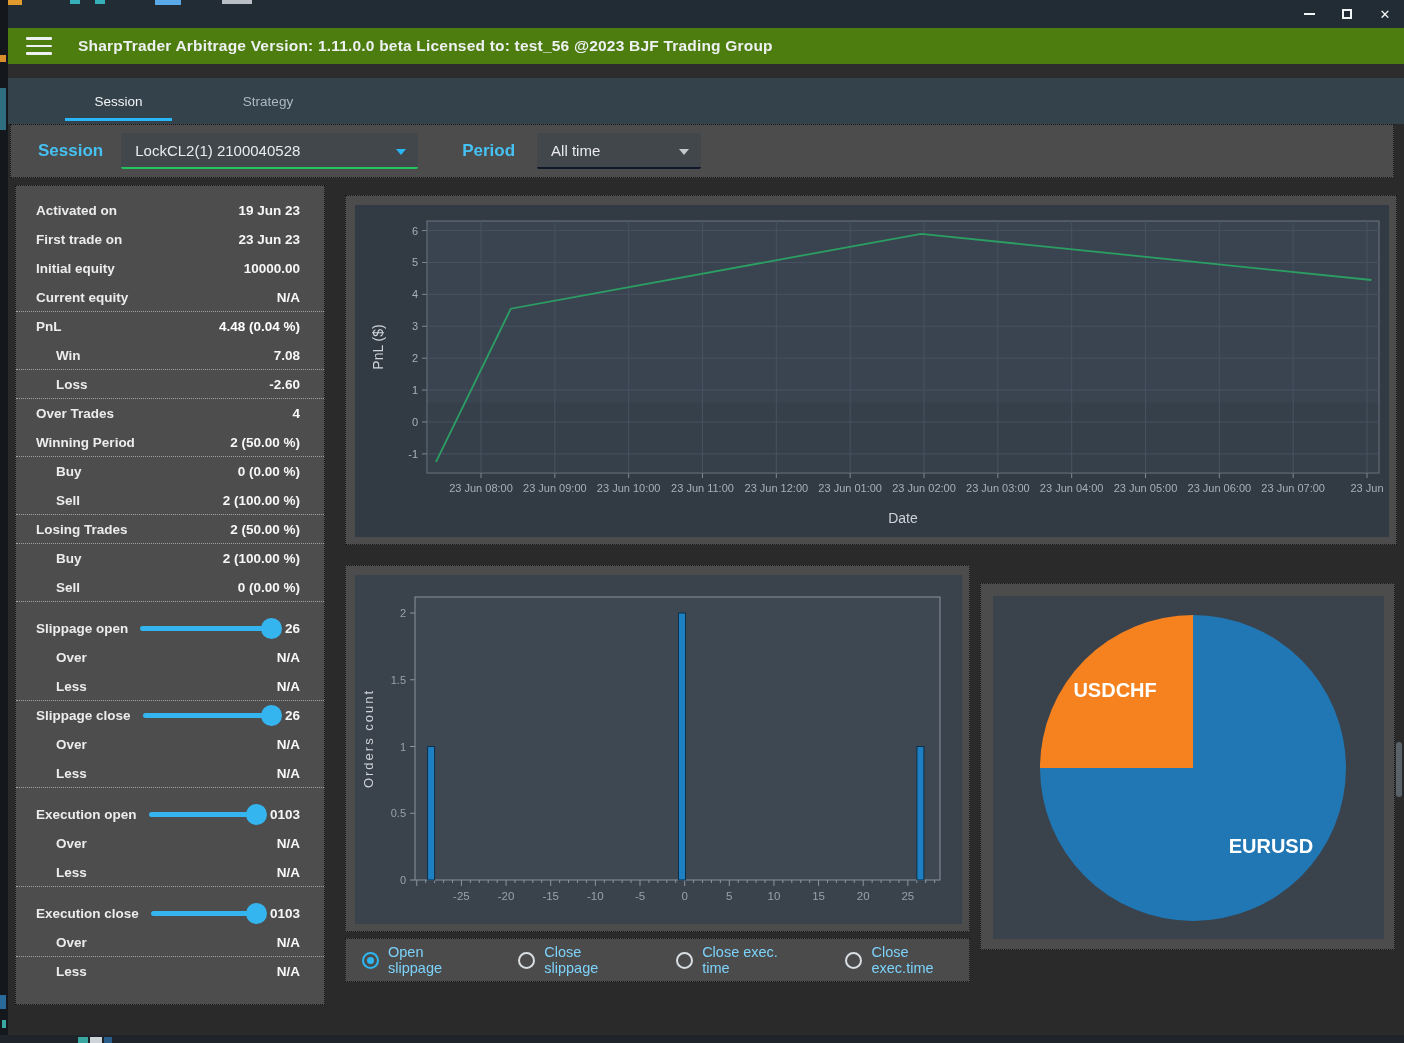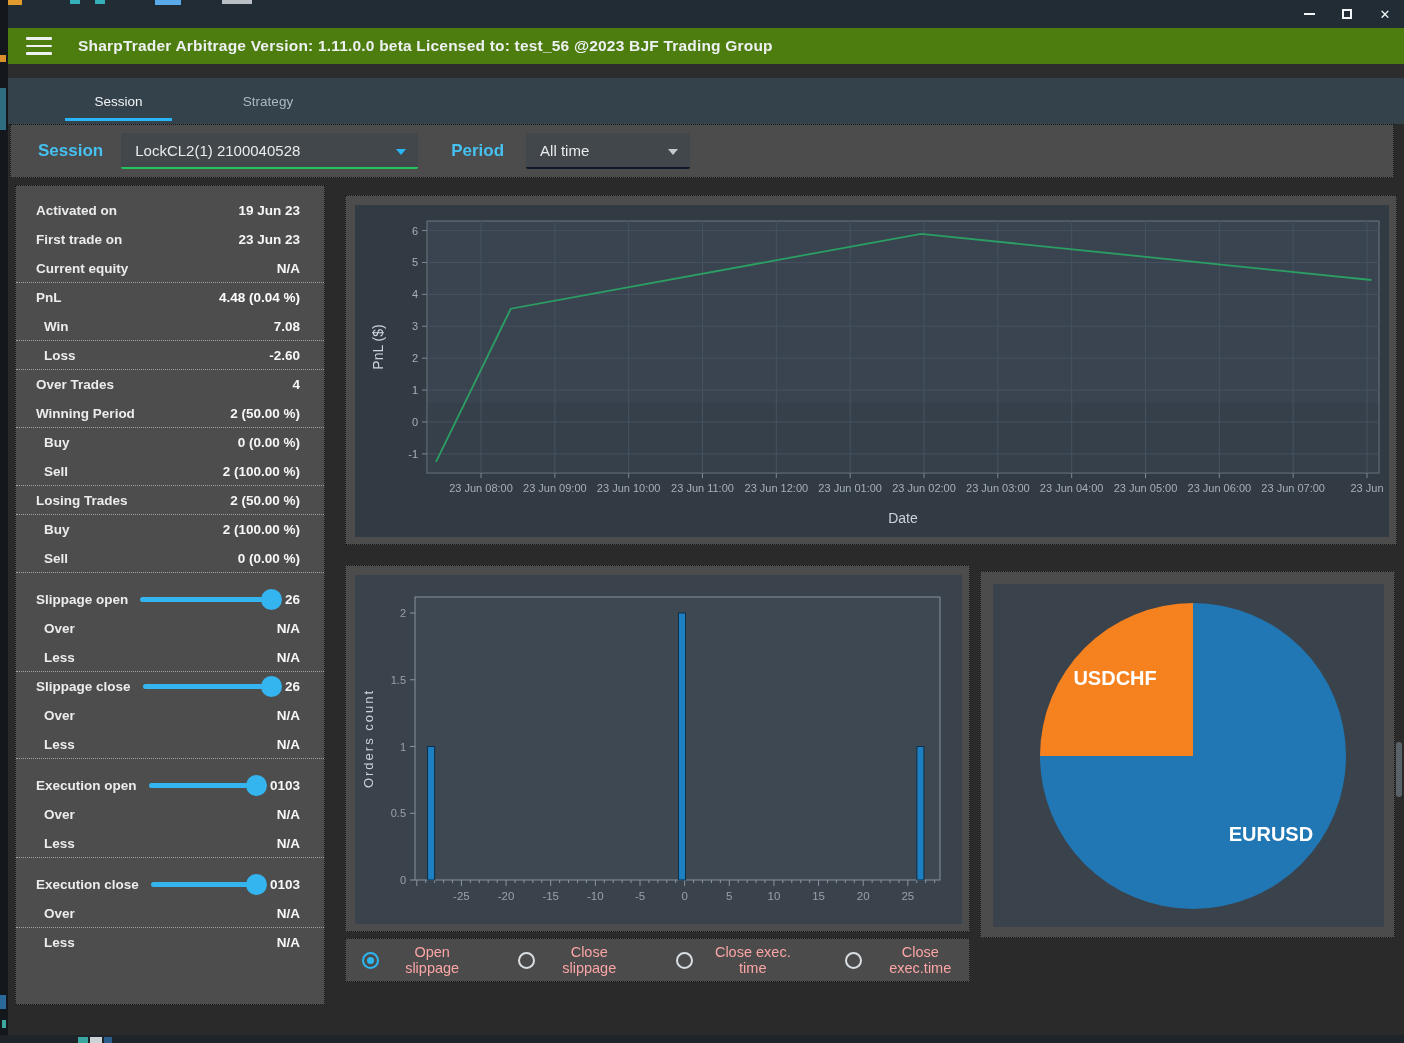--- a/index.html
+++ b/index.html
@@ -27,48 +27,48 @@
   .sessionbar{position:absolute;left:2px;top:124px;width:1384px;height:54px;background:#4c4c4c;border:1px dotted #161616;display:flex;align-items:center;}
   .cyan-label{color:#45c1f2;font-size:17px;font-weight:bold;}
   .dd{height:36px;background:#42474c;border-radius:2px;display:flex;align-items:center;position:relative;cursor:pointer;}
   .dd .dd-val{color:#e9ebed;font-size:15px;padding-left:14px;}
   .caret{position:absolute;right:12px;top:16px;width:0;height:0;border-left:5px solid transparent;border-right:5px solid transparent;}
   .dd-session{margin-left:18px;width:297px;border-bottom:2px solid #22c55e;}
   .dd-session .caret{border-top:6px solid #29b6f6;}
   .dd-period{width:164px;border-bottom:2px solid #0f172a;}
   .dd-period .caret{border-top:6px solid #c3c9cd;}
   .lbl-session{margin-left:27px;}
-  .lbl-period{margin-left:33px;}
+  .lbl-period{margin-left:44px;}
   
   .sidebar{position:absolute;left:7px;top:185px;width:310px;height:820px;background:#4d4d4d;border:1px dotted #161616;padding:10px 0 0 0;}
   .srow{position:relative;height:29px;display:flex;align-items:center;padding:0 24px 0 20px;}
-  .srow.indent{padding-left:28px;}
+  .srow.indent{padding-left:40px;}
   .srow.sep{border-bottom:1px dotted #a2a2a2;}
   .srow.gap{margin-top:12px;}
   .srow .lbl{color:#ececec;font-size:13.5px;font-weight:600;white-space:nowrap;}
   .srow .val{margin-left:auto;color:#f7f7f7;font-size:13.5px;font-weight:bold;white-space:nowrap;}
   .srow .val.green{color:#ffffff;}
   .strack{position:relative;flex:1;height:5px;background:#35b5ef;border-radius:3px;margin:0 14px 0 12px;cursor:pointer;}
   .sknob{position:absolute;right:-11px;top:-8px;width:21px;height:21px;border-radius:50%;background:#35b5ef;}
   
   .panel{position:absolute;background:#4c4c4c;border:1px dotted #161616;}
   .line-panel{left:337px;top:195px;width:1052px;height:350px;}
   .bar-panel{left:337px;top:565px;width:625px;height:367px;}
-  .pie-panel{left:972px;top:571px;width:415px;height:367px;}
+  .pie-panel{left:972px;top:583px;width:415px;height:367px;}
   .chart-inner{position:absolute;overflow:hidden;}
   .line-inner{left:9px;top:9px;width:1034px;height:332px;background:#323a44;}
   .bar-inner{left:9px;top:9px;width:607px;height:349px;background:#3a424c;}
   .pie-inner{left:12px;top:12px;width:391px;height:343px;background:#3a424c;}
   
   .radio-panel{position:absolute;left:337px;top:938px;width:625px;height:44px;background:#4b4b4b;border:1px dotted #161616;display:flex;align-items:center;padding-left:16px;gap:42px;}
   .radio{display:flex;align-items:center;gap:9px;cursor:pointer;}
   .rcirc{width:17px;height:17px;border-radius:50%;border:2px solid #d9dee2;position:relative;flex:none;}
   .radio.sel .rcirc{border-color:#2eb6f0;}
   .radio.sel .rcirc::after{content:"";position:absolute;left:3px;top:3px;width:7px;height:7px;border-radius:50%;background:#2eb6f0;}
-  .radio .rlbl{color:#fca5a5;font-size:14.5px;text-align:center;}
+  .radio .rlbl{color:#7dd3fc;font-size:14.5px;}
   .scrollthumb{position:absolute;left:1388px;top:742px;width:6px;height:55px;background:#5a6269;border-radius:3px;cursor:pointer;}
   .bottombar{position:absolute;left:0;top:1035px;width:1404px;height:8px;background:#1e242a;}
   svg text{font-family:"Liberation Sans",sans-serif;}
 </style>
 </head>
 <body>
 
 <div class="screen">
 
   <div class="frag" style="left:0;top:55px;width:6px;height:7px;background:#d98f2b;"></div>
@@ -127,20 +127,24 @@
     </div>
 
     <div class="sidebar" id="stats-panel">
         <div class="srow">
           <span class="lbl">Activated on</span>
           <span class="val">19 Jun 23</span>
         </div>
         <div class="srow">
           <span class="lbl">First trade on</span>
           <span class="val">23 Jun 23</span>
+        </div>
+        <div class="srow">
+          <span class="lbl">Initial equity</span>
+          <span class="val">10000.00</span>
         </div>
         <div class="srow sep">
           <span class="lbl">Current equity</span>
           <span class="val">N/A</span>
         </div>
         <div class="srow">
           <span class="lbl">PnL</span>
           <span class="val green">4.48 (0.04 %)</span>
         </div>
         <div class="srow indent sep">

